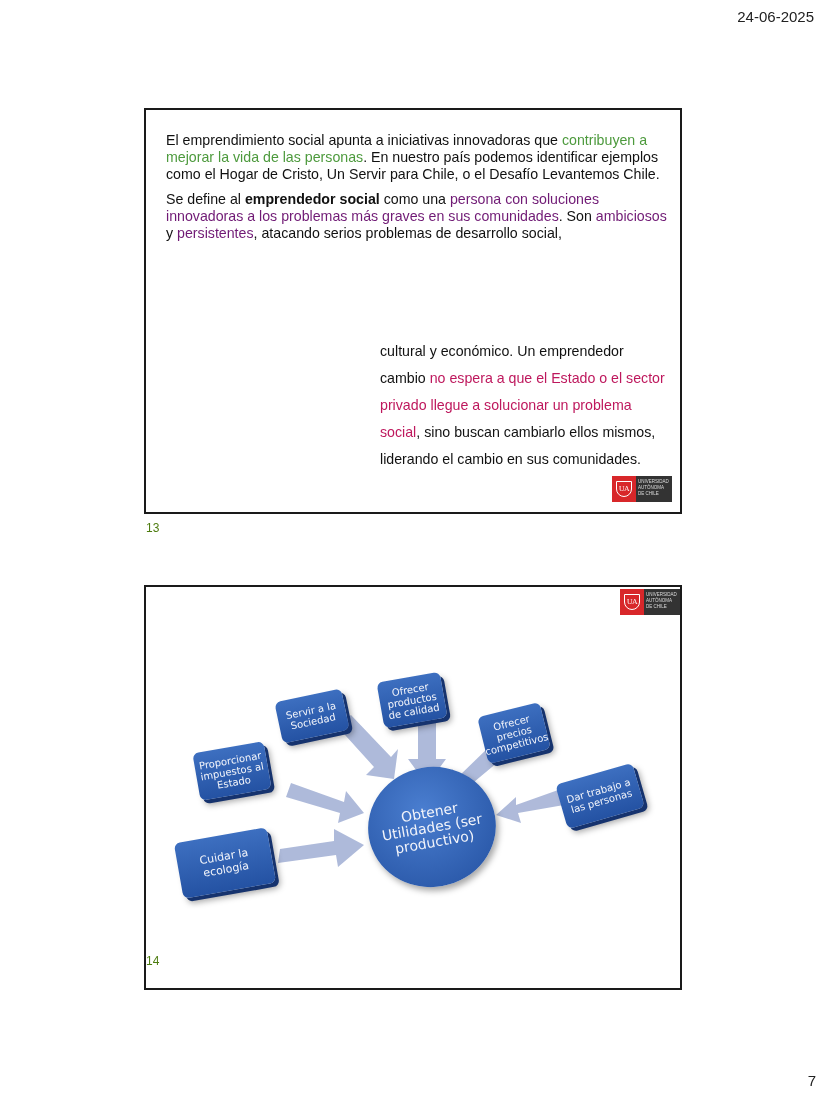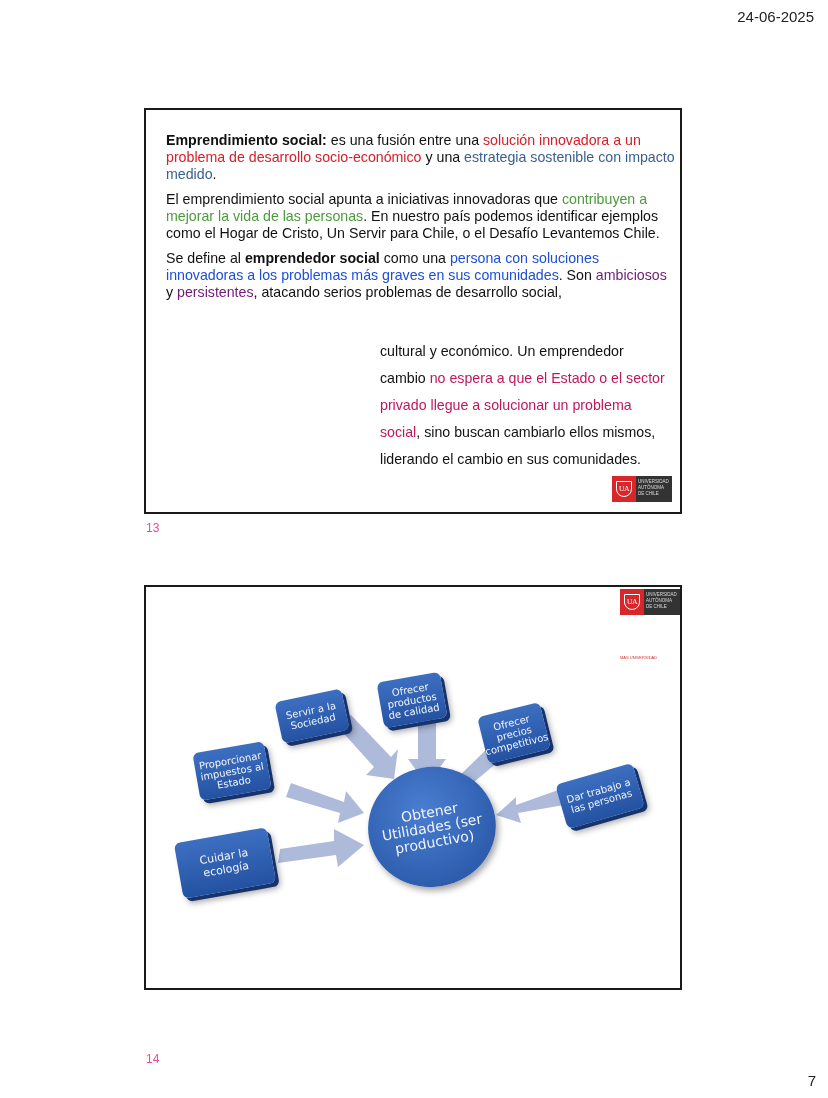--- a/index.html
+++ b/index.html
@@ -2,53 +2,50 @@
 <html><head>
 <meta charset="utf-8">
 <style>
   html,body{margin:0;padding:0;background:#fff;}
   body{width:828px;height:1098px;position:relative;overflow:hidden;font-family:"Liberation Sans",sans-serif;color:#111;}
   .date{position:absolute;right:14px;top:8px;font-size:15px;color:#222;}
   .pagenum{position:absolute;right:12px;top:1072px;font-size:15px;color:#222;}
   .slide{position:absolute;left:144px;width:538px;height:402px;border:2px solid #1a1a1a;background:#fff;box-sizing:border-box;overflow:hidden;}
   #slide1{top:108px;height:406px;}
   #slide2{top:585px;height:405px;}
-  .slidenum{position:absolute;left:146px;font-size:12px;color:#ec4899;}
+  .slidenum{position:absolute;left:146px;font-size:12px;color:#4d7c0f;}
   .s1text{position:absolute;left:20px;top:22px;width:510px;font-size:14.2px;line-height:17px;}
   .s1text p{margin:0 0 8px 0;}
   .b{font-weight:bold;}
   .red{color:#d4202a;}
   .blue{color:#3a5f8f;}
   .green{color:#4d9a3d;}
-  .olive{color:#1d4ed8;}
+  .olive{color:#701a75;}
   .yellow{color:#701a75;}
   .purple{color:#be185d;}
   .u{}
   .s1tail{position:absolute;left:234px;top:228px;width:290px;font-size:14.2px;line-height:27px;}
-  .logo{position:absolute;display:flex;flex-direction:column;gap:38px;}
+  .logo{position:absolute;display:flex;flex-direction:row;align-items:flex-end;gap:38px;}
   .logo .row{display:flex;}
   .logo .shield{width:24px;height:26px;background:#d8272a;display:flex;align-items:center;justify-content:center;color:#fff;font-size:7px;font-family:"DejaVu Serif",serif;}
   .logo .shield span{border:1px solid #fff;border-radius:0 0 8px 8px;padding:3px 2px;}
   .logo .name{width:36px;height:26px;background:#333;color:#ddd;font-size:4.5px;line-height:6px;padding:3px 2px;box-sizing:border-box;}
   .logo .tag{font-size:4px;color:#c33;margin-top:2px;}
   .s2title{position:absolute;left:70px;top:28px;font-size:22px;color:#2a68a8;font-family:"DejaVu Sans",sans-serif;letter-spacing:-0.6px;}
   .box{position:absolute;background:linear-gradient(#3d6fc0,#2452a3);border-radius:6px;color:#f2f4fa;font-size:10px;line-height:11px;text-align:center;display:flex;align-items:center;justify-content:center;box-shadow:3px 4px 0 #16336e,4px 6px 6px rgba(0,0,0,.35);font-family:"DejaVu Sans",sans-serif;}
   .circle{position:absolute;left:222px;top:180px;width:128px;height:120px;border-radius:50%;background:radial-gradient(circle at 45% 35%,#4a7ed0,#2350a0);box-shadow:2px 4px 6px rgba(0,0,0,.35);color:#f2f4fa;font-size:14px;line-height:15px;display:flex;align-items:center;justify-content:center;text-align:center;transform:rotate(-10deg);font-family:"DejaVu Sans",sans-serif;}
   svg.arrows{position:absolute;left:0;top:0;}
 </style>
 </head>
 <body>
 
 <div class="date">24-06-2025</div>
 
 <div class="slide" id="slide1">
   <div class="s1text">
-    <p>
-      <span class="b">Emprendimiento social:</span><span> es una fusión entre una </span><span class="red">solución innovadora a un problema de desarrollo socio-económico</span><span> y una </span><span class="blue">estrategia sostenible con impacto medido</span><span>.</span>
-    </p>
     <p>
       <span>El emprendimiento social apunta a iniciativas innovadoras que </span><span class="green">contribuyen a mejorar la vida de las personas</span><span>. En nuestro país podemos identificar ejemplos como el Hogar de Cristo, Un Servir para Chile, o el Desafío Levantemos Chile.</span>
     </p>
     <p>
       <span>Se define al </span><span class="b">emprendedor social</span><span> como una </span><span class="olive">persona con soluciones innovadoras a los problemas más graves en sus comunidades</span><span>.  Son </span><span class="yellow">ambiciosos</span><span> y </span><span class="yellow">persistentes</span><span>, </span><span class="u">atacando serios problemas de desarrollo social,</span>
     </p>
   </div>
   <div class="s1tail">
     <span class="u">cultural y económico</span><span>. Un emprendedor cambio </span><span class="purple">no espera a que el Estado o el sector privado llegue a solucionar un problema social</span><span>, sino buscan cambiarlo ellos mismos, liderando el cambio en sus comunidades.</span>
   </div>
@@ -88,15 +85,15 @@
 
   <div class="box" style="left:132px;top:108px;width:68px;height:42px;transform:rotate(-12deg);">Servir a la Sociedad</div>
   <div class="box" style="left:234px;top:90px;width:64px;height:46px;transform:rotate(-10deg);">Ofrecer productos de calidad</div>
   <div class="box" style="left:336px;top:122px;width:64px;height:48px;transform:rotate(-14deg);">Ofrecer precios competitivos</div>
   <div class="box" style="left:50px;top:160px;width:72px;height:48px;transform:rotate(-10deg);">Proporcionar impuestos al Estado</div>
   <div class="box" style="left:414px;top:186px;width:80px;height:46px;transform:rotate(-16deg);">Dar trabajo a las personas</div>
   <div class="box" style="left:32px;top:248px;width:94px;height:56px;transform:rotate(-10deg);font-size:11px;line-height:13px;">Cuidar la ecología</div>
 
   <div class="circle">Obtener Utilidades (ser productivo)</div>
 </div>
-<div class="slidenum" style="top:1052px;">14</div>
+<div class="slidenum" style="top:954px;">14</div>
 
 <div class="pagenum">7</div>
 
 </body></html>

